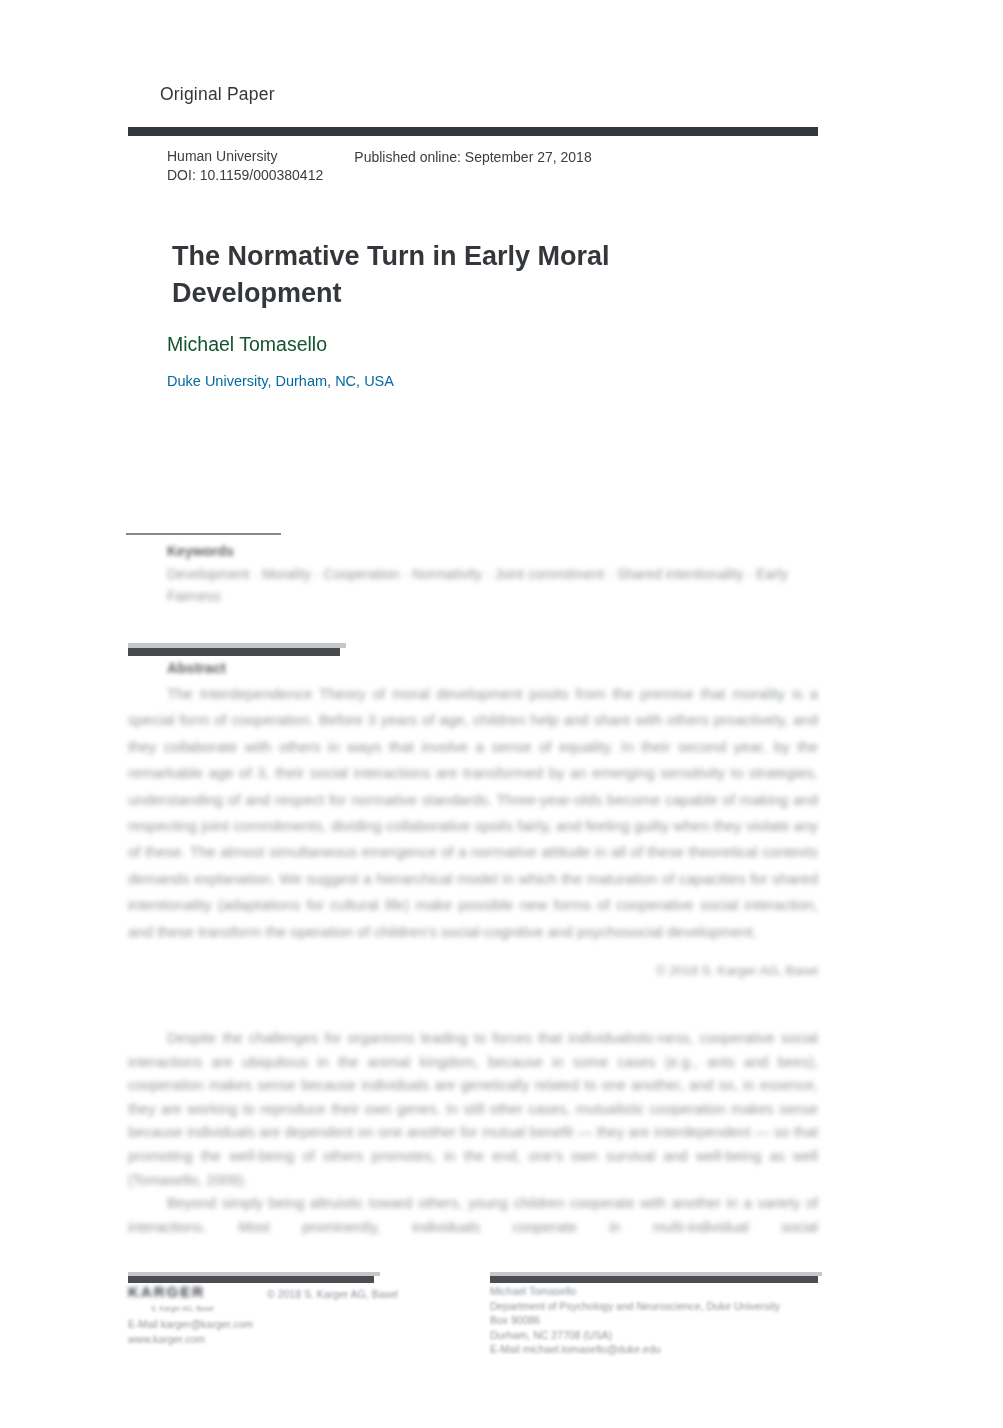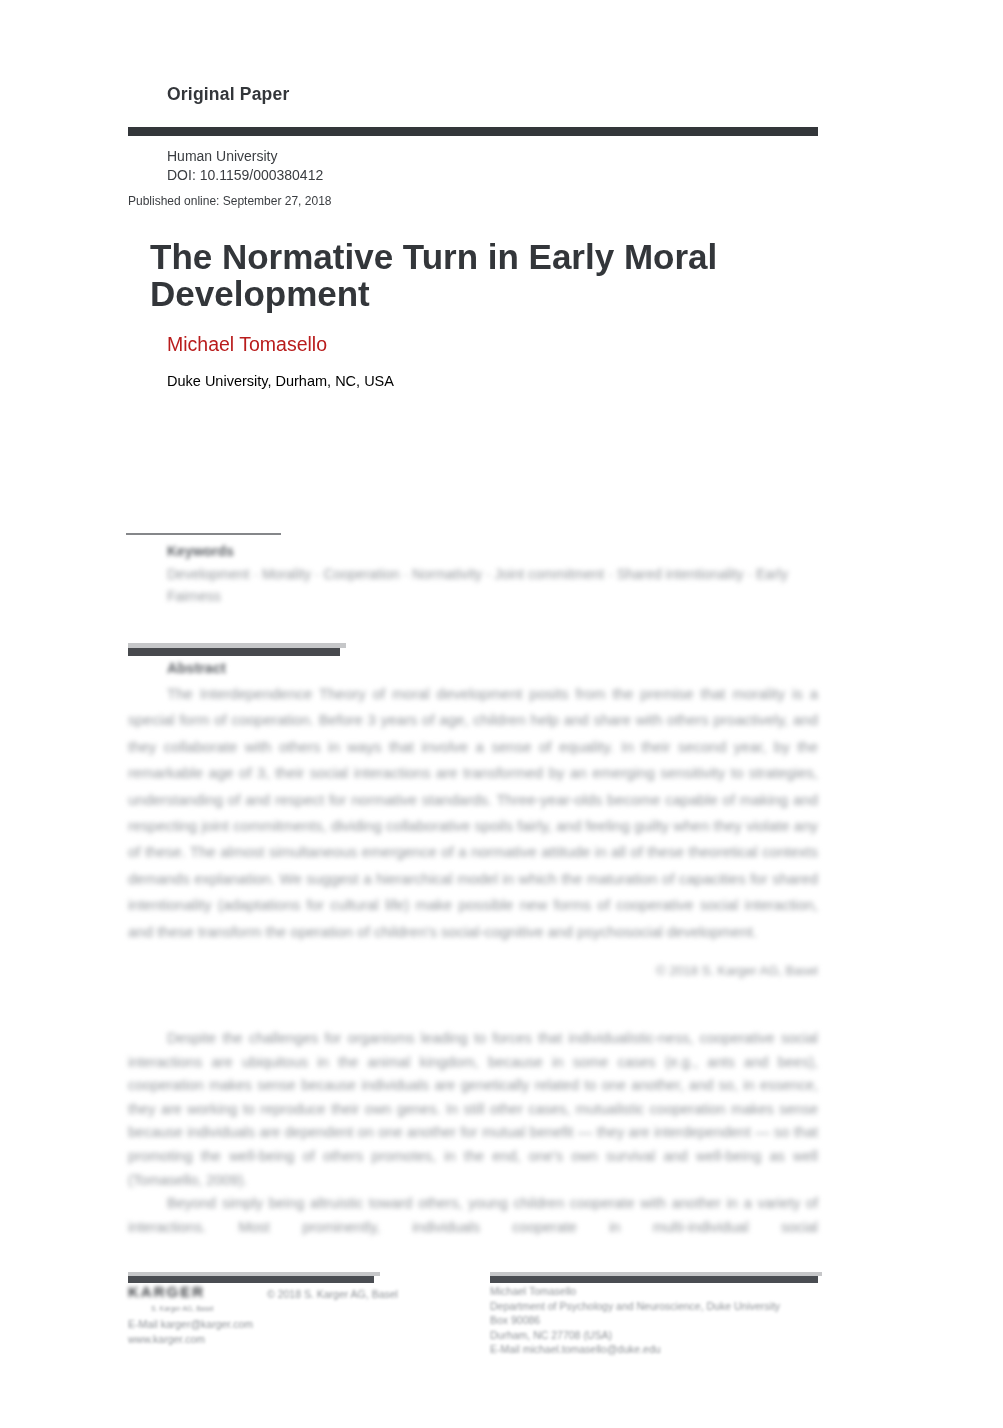--- a/index.html
+++ b/index.html
@@ -8,29 +8,29 @@
     width:1003px;
     height:1428px;
     background:#ffffff;
     font-family:"Liberation Sans", sans-serif;
     color:#36393d;
     overflow:hidden;
   }
   .abs { position:absolute; }
 
   
-  .section-label { left:167px; top:84px; font-size:17.5px; font-weight:bold; color:#33363a; letter-spacing:0.2px; }
+  .section-label { left:160px; top:84px; font-size:17.5px; font-weight:normal; color:#33363a; letter-spacing:0.2px; }
   .top-rule { left:128px; top:127px; width:690px; height:9px; background:#33363a; }
   .journal-block { left:167px; top:147px; font-size:14px; line-height:19px; color:#3a3d41; }
-  .published-line { left:128px; top:149px; width:690px; text-align:left; font-size:12px; color:#3a3d41;margin-top:45px; }
+  .published-line { left:128px; top:149px; width:690px; text-align:center; font-size:14px; color:#3a3d41; }
 
   
-  .article-title { left:150px; top:238px; width:580px; font-size:35px; line-height:37px; font-weight:bold; color:#33363a; }
-  .author-name { left:167px; top:333px; font-size:19.5px; color:#b91c1c; }
-  .affiliation { left:167px; top:373px; font-size:14.5px; color:#000000; }
+  .article-title { left:172px; top:238px; width:580px; font-size:27px; line-height:37px; font-weight:bold; color:#33363a; }
+  .author-name { left:167px; top:333px; font-size:19.5px; color:#14532d; }
+  .affiliation { left:167px; top:373px; font-size:14.5px; color:#0369a1; }
 
   
   .kw-rule { left:126px; top:533px; width:155px; height:2px; background:#85878a; }
   .kw-heading { left:167px; top:543px; font-size:14px; font-weight:bold; }
   .kw-text { left:167px; top:563px; width:651px; font-size:14px; line-height:22px; }
 
   
   .abs-bar-light { left:128px; top:643px; width:218px; height:5px; background:#c6c7c9; }
   .abs-bar-dark { left:128px; top:648px; width:212px; height:8px; background:#47494d; }
   .abs-heading { left:167px; top:660px; font-size:14.5px; font-weight:bold; }

